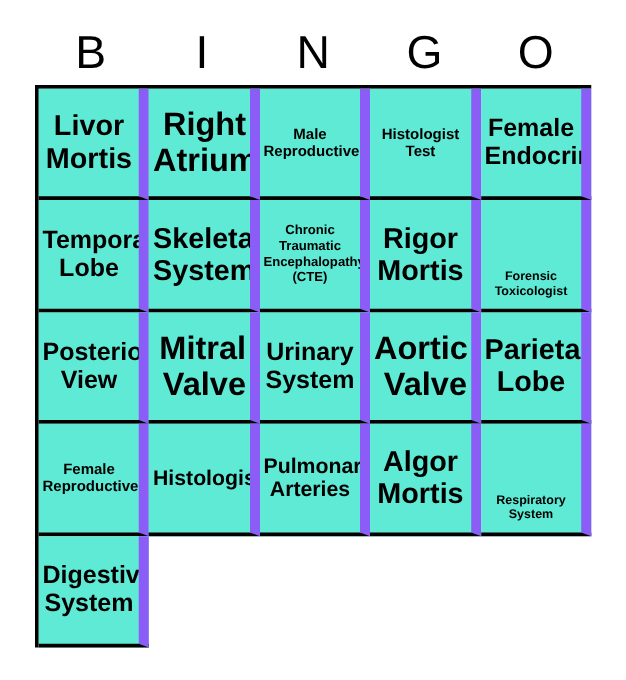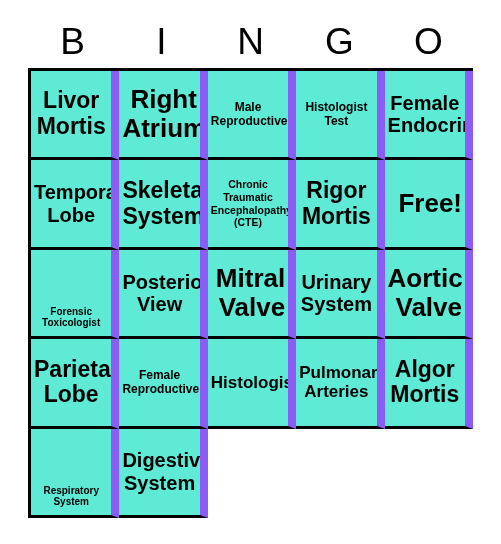--- a/index.html
+++ b/index.html
@@ -135,23 +135,20 @@
       <div class="cell fs-xxs">
         <span class="cell-text">Chronic
 Traumatic
 Encephalopathy
 (CTE)</span>
       </div>
       <div class="cell fs-xl">
         <span class="cell-text">Rigor
 Mortis</span>
       </div>
-      <div class="cell fs-xxl">
-        <span class="cell-text">Free!</span>
-      </div>
       <div class="cell fs-s">
         <span class="cell-text">Forensic
 Toxicologist</span>
       </div>
       <div class="cell fs-l">
         <span class="cell-text">Posterior
 View</span>
       </div>
       <div class="cell fs-xxl">
         <span class="cell-text">Mitral

